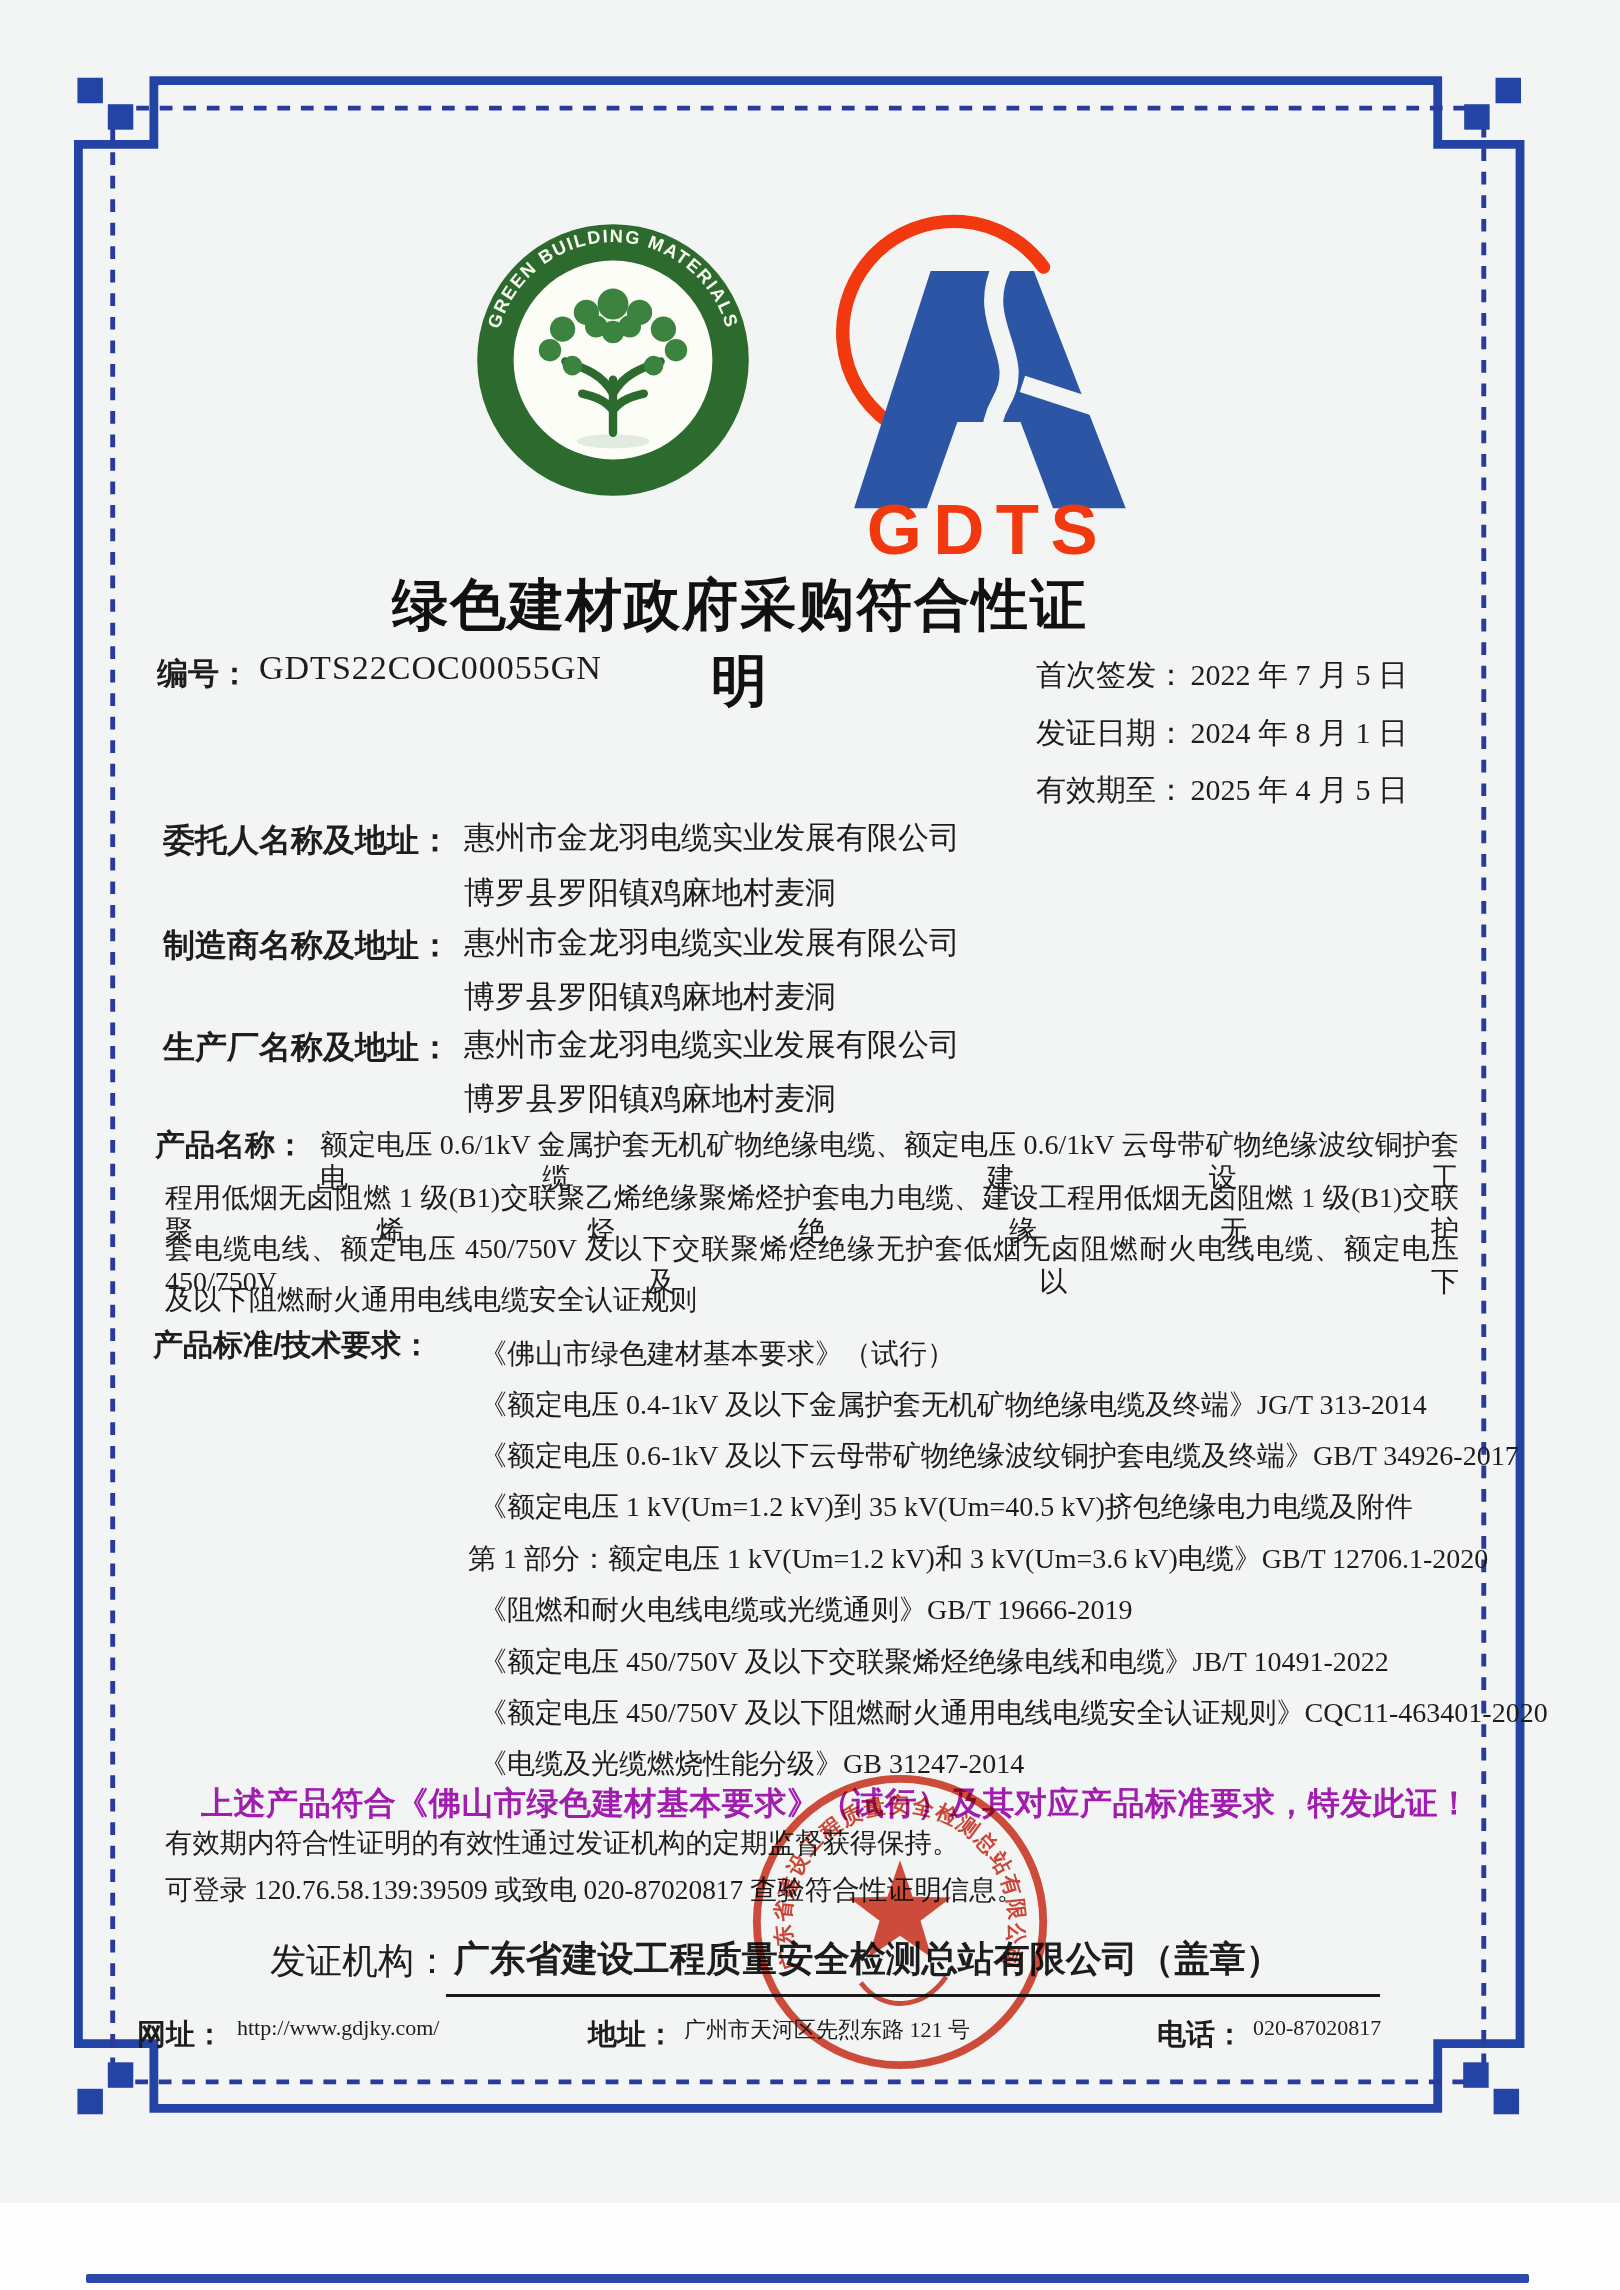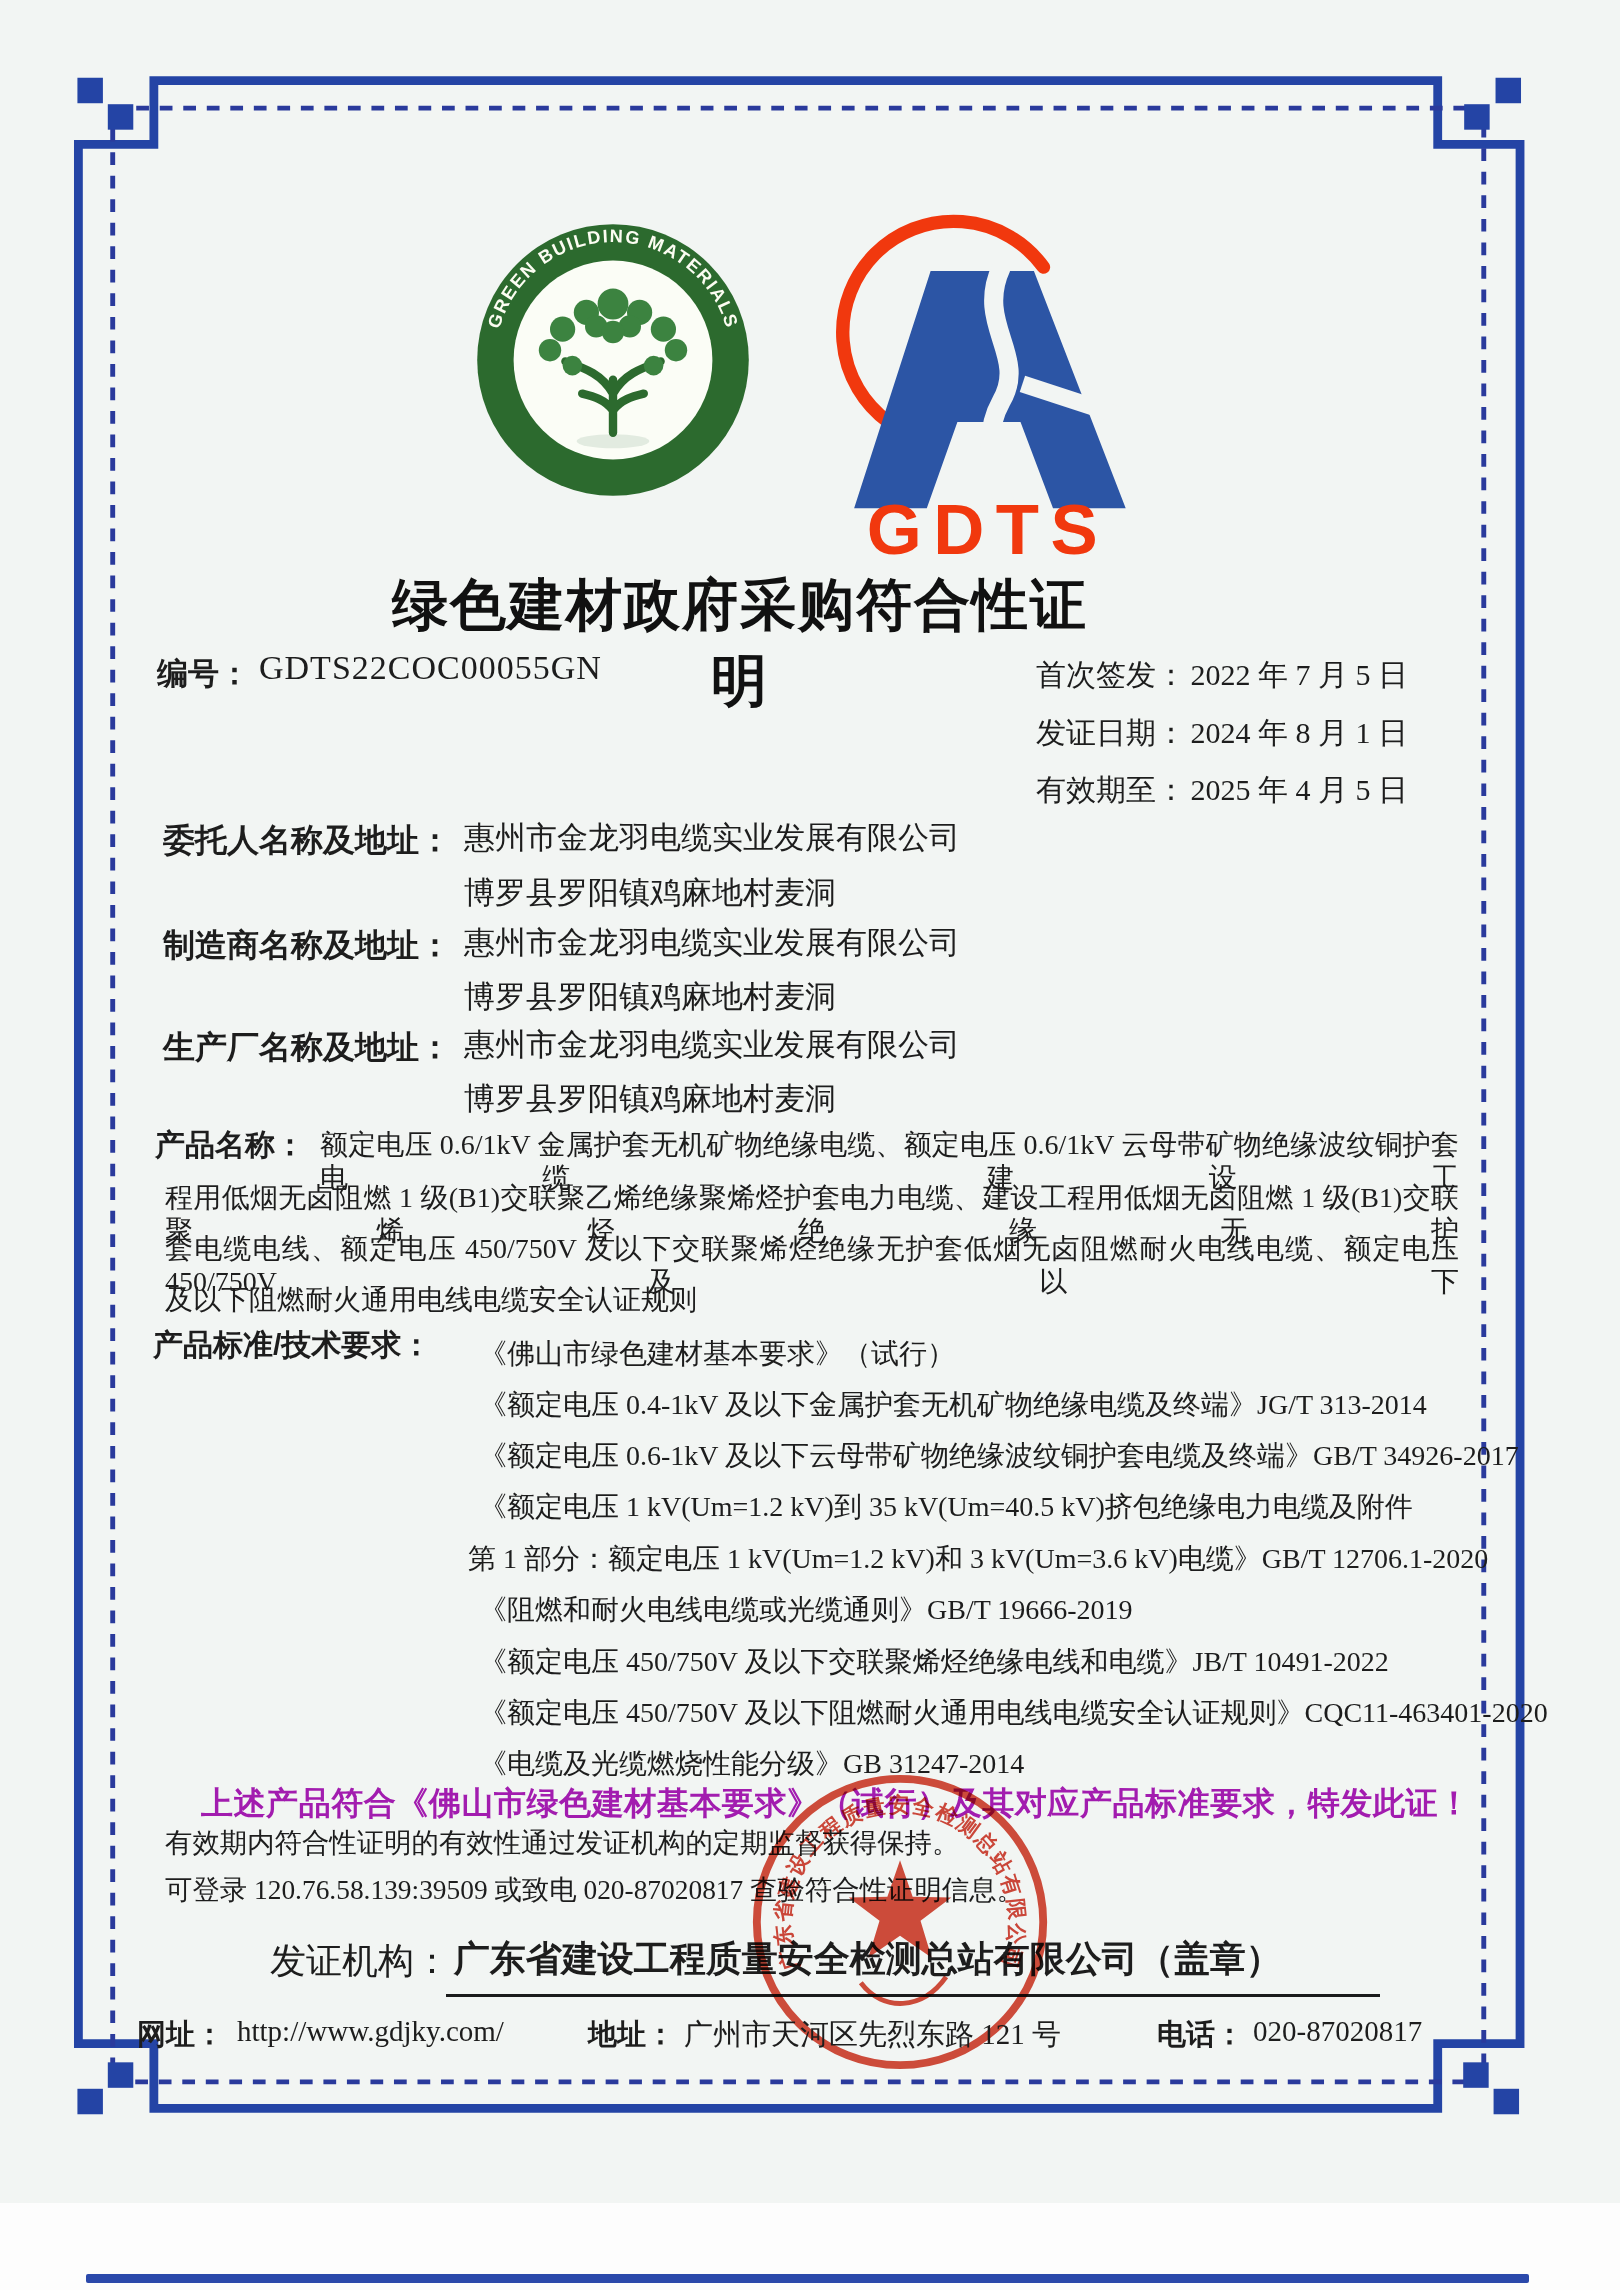--- a/index.html
+++ b/index.html
@@ -29,21 +29,21 @@
     left:201px;top:1782px;width:1269px;font-size:32px;font-weight:700;
     text-align:justify;text-align-last:justify;color:#a21caf;
   }
   .note{left:165px;font-size:27.4px;}
   .issuer-label{left:270px;top:1937px;font-size:36px;font-weight:400;}
   .issuer-value{
     left:446px;top:1935px;font-size:36px;font-weight:700;
     border-bottom:3.9px solid #1b1b1b;padding:0 98px 9.8px 7.8px;
   }
   .footer-label{font-size:29px;font-weight:600;top:2015px;}
-  .footer-value{font-size:29px;top:2015px;}
+  .footer-value{font-size:22px;top:2015px;}
   .seal{mix-blend-mode:multiply;opacity:0.88;}
   .bottom-strip{left:0;top:2203px;width:1620px;height:87px;background:#fdfdfd;}
   .bottom-line{left:86px;top:2274px;width:1443px;height:8.8px;background:#2b49ab;border-radius:2px;}
 </style>
 </head>
 <body>
 
 <div class="page">
 
   <svg class="abs" style="left:0;top:0;" width="1620" height="2291" viewBox="0 0 1653 2337">

